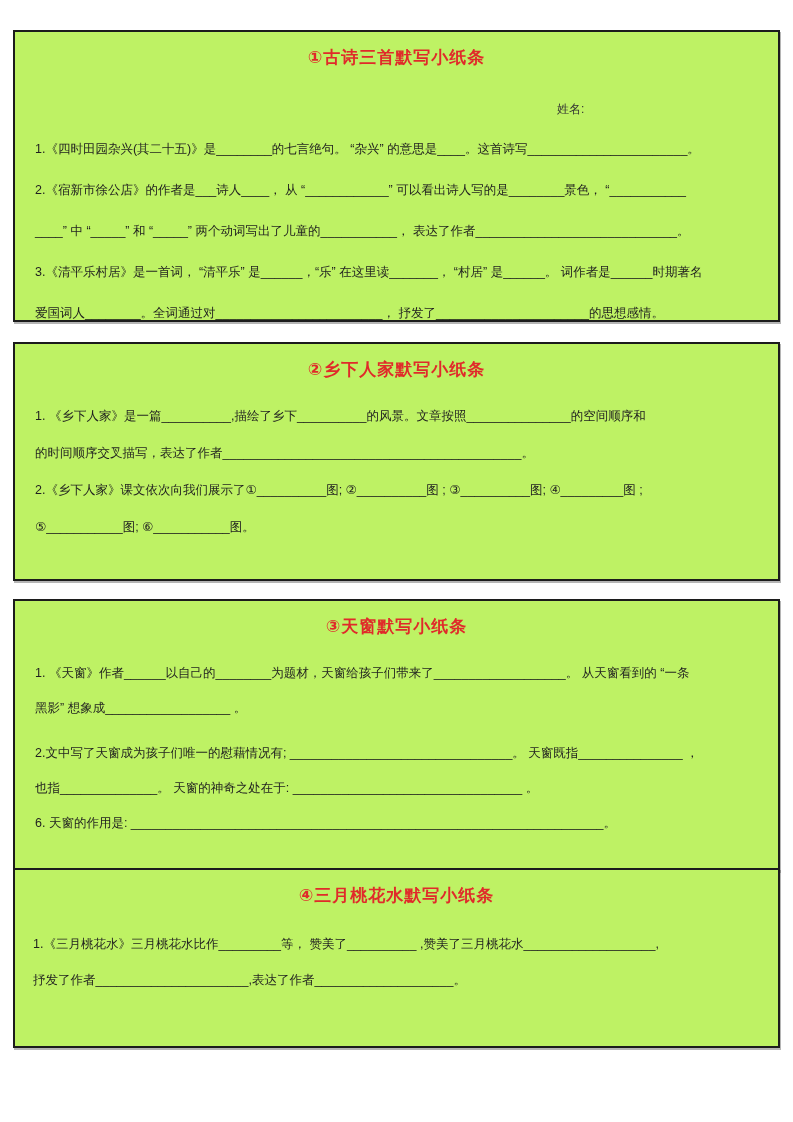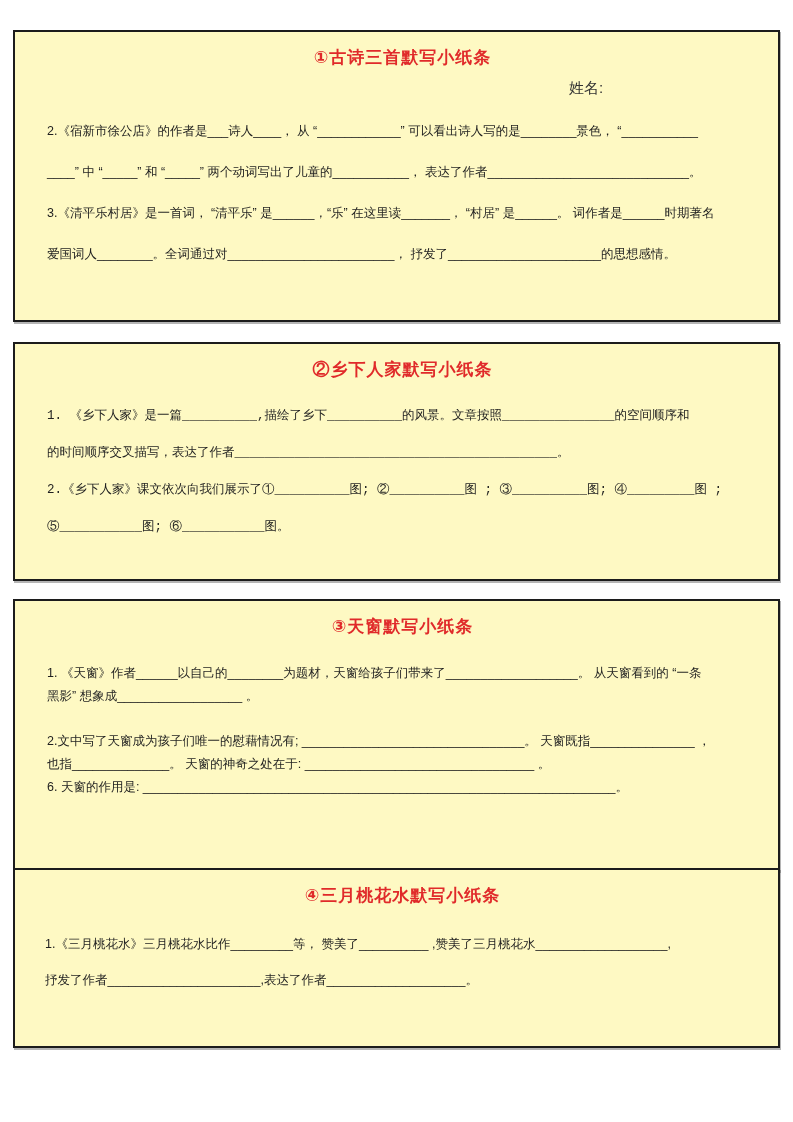--- a/index.html
+++ b/index.html
@@ -14,71 +14,71 @@
     height: 1122px;
     background: #ffffff;
     overflow: hidden;
   }
   .box {
     position: absolute;
     left: 13px;
     width: 767px;
     border: 2px solid #1c1c1c;
     box-shadow: 1px 2px 0 rgba(90,90,90,0.45);
-    background: #fef9c3;
-    padding-left: 12px;
+    background: #bef264;
   }
   .box1 { top: 30px;  height: 292px; }
-  .box2 { top: 342px; height: 239px; font-family: Liberation Mono, monospace; }
+  .box2 { top: 342px; height: 239px; }
   .box3 { top: 599px; height: 272px; }
   .box4 { top: 868px; height: 180px; }
 
   .section-title {
     display: block;
     text-align: center;
     color: #e02a2a;
     font-weight: bold;
     font-size: 17px;
     letter-spacing: 1px;
     margin-top: 14px;
   }
   .name-row {
-    margin-top: 10px;
+    margin-top: 32px;
     padding-left: 542px;
-    font-size: 15px;
+    font-size: 12px;
     color: #333333;
   }
   .q-line {
     padding: 0 30px 0 20px;
     font-size: 12.5px;
     color: #1f1f1f;
     line-height: 15px;
     white-space: nowrap;
     overflow: hidden;
   }
   
   .box1 .q-line { margin-top: 26px; }
   .box1 .q-line.first { margin-top: 24px; }
   .box2 .q-line { margin-top: 22px; }
   .box2 .q-line.first { margin-top: 28px; }
-  .box3 .q-line { margin-top: 8px; }
+  .box3 .q-line { margin-top: 20px; }
   .box3 .q-line.first { margin-top: 28px; }
   .box3 .q-line.gap { margin-top: 30px; }
   .box4 .q-line { margin-top: 21px; }
   .box4 .q-line.first { margin-top: 30px; }
   .box4 .q-line { padding-left: 18px; }
 </style>
 </head>
 <body>
 
 <div class="page">
 
   <div class="box box1">
     <span class="section-title">①古诗三首默写小纸条</span>
     <div class="name-row">姓名:</div>
+    <div class="q-line first">1.《四时田园杂兴(其二十五)》是________的七言绝句。 “杂兴” 的意思是____。这首诗写_______________________。</div>
     <div class="q-line">2.《宿新市徐公店》的作者是___诗人____， 从 “____________” 可以看出诗人写的是________景色， “___________</div>
     <div class="q-line">____” 中 “_____” 和 “_____” 两个动词写出了儿童的___________， 表达了作者_____________________________。</div>
     <div class="q-line">3.《清平乐村居》是一首词， “清平乐” 是______，“乐” 在这里读_______， “村居” 是______。 词作者是______时期著名</div>
     <div class="q-line">爱国词人________。全词通过对________________________， 抒发了______________________的思想感情。</div>
   </div>
 
   <div class="box box2">
     <span class="section-title">②乡下人家默写小纸条</span>
     <div class="q-line first">1. 《乡下人家》是一篇__________,描绘了乡下__________的风景。文章按照_______________的空间顺序和</div>
     <div class="q-line">的时间顺序交叉描写，表达了作者___________________________________________。</div>

